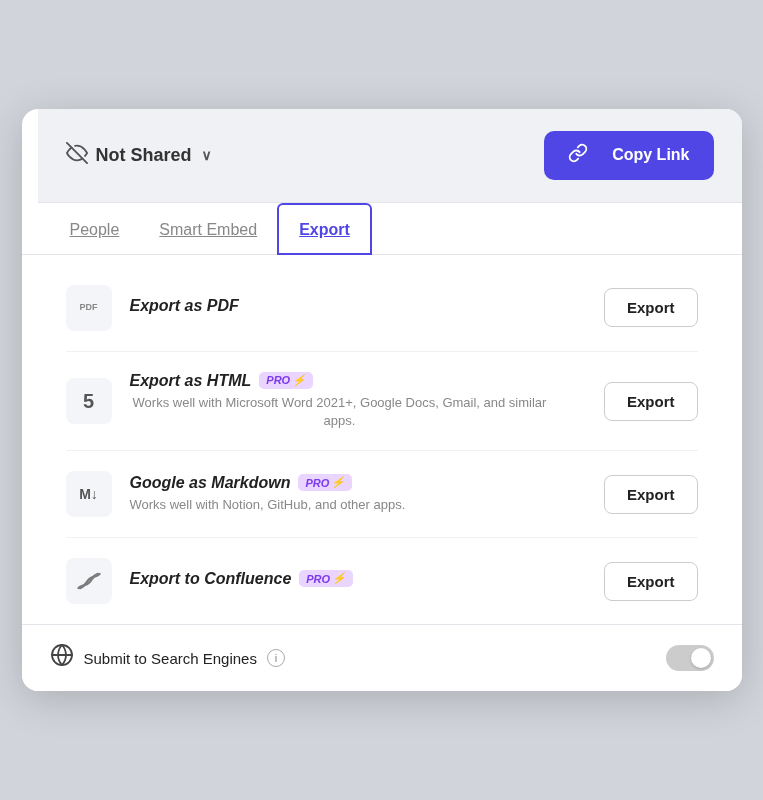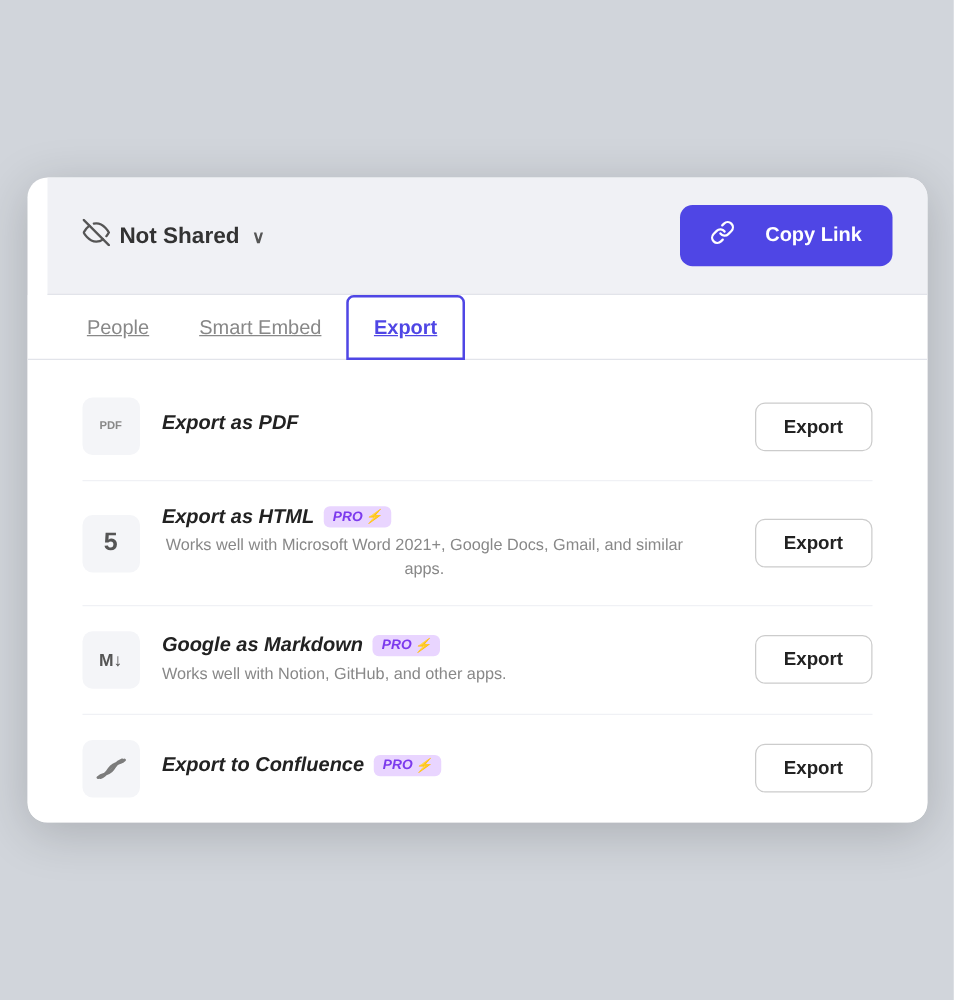--- a/index.html
+++ b/index.html
@@ -351,13 +351,27 @@
               <span>⚡</span>
             </span>
           </div>
         </div>
       </div>
       <button class="export-btn">Export</button>
     </div>
 
   </div>
 
+  <div class="footer">
+    <div class="footer-left">
+      <span class="globe-icon">
+        <svg width="24" height="24" viewBox="0 0 24 24" fill="none" stroke="#444" stroke-width="1.8" stroke-linecap="round" stroke-linejoin="round">
+          <circle cx="12" cy="12" r="10"></circle>
+          <line x1="2" y1="12" x2="22" y2="12"></line>
+          <path d="M12 2a15.3 15.3 0 014 10 15.3 15.3 0 01-4 10 15.3 15.3 0 01-4-10 15.3 15.3 0 014-10z"></path>
+        </svg>
+      </span>
+      <span class="footer-label">Submit to Search Engines</span>
+      <span class="info-icon">i</span>
+    </div>
+    <div class="toggle"></div>
+  </div>
 </div>
 
 </body></html>

